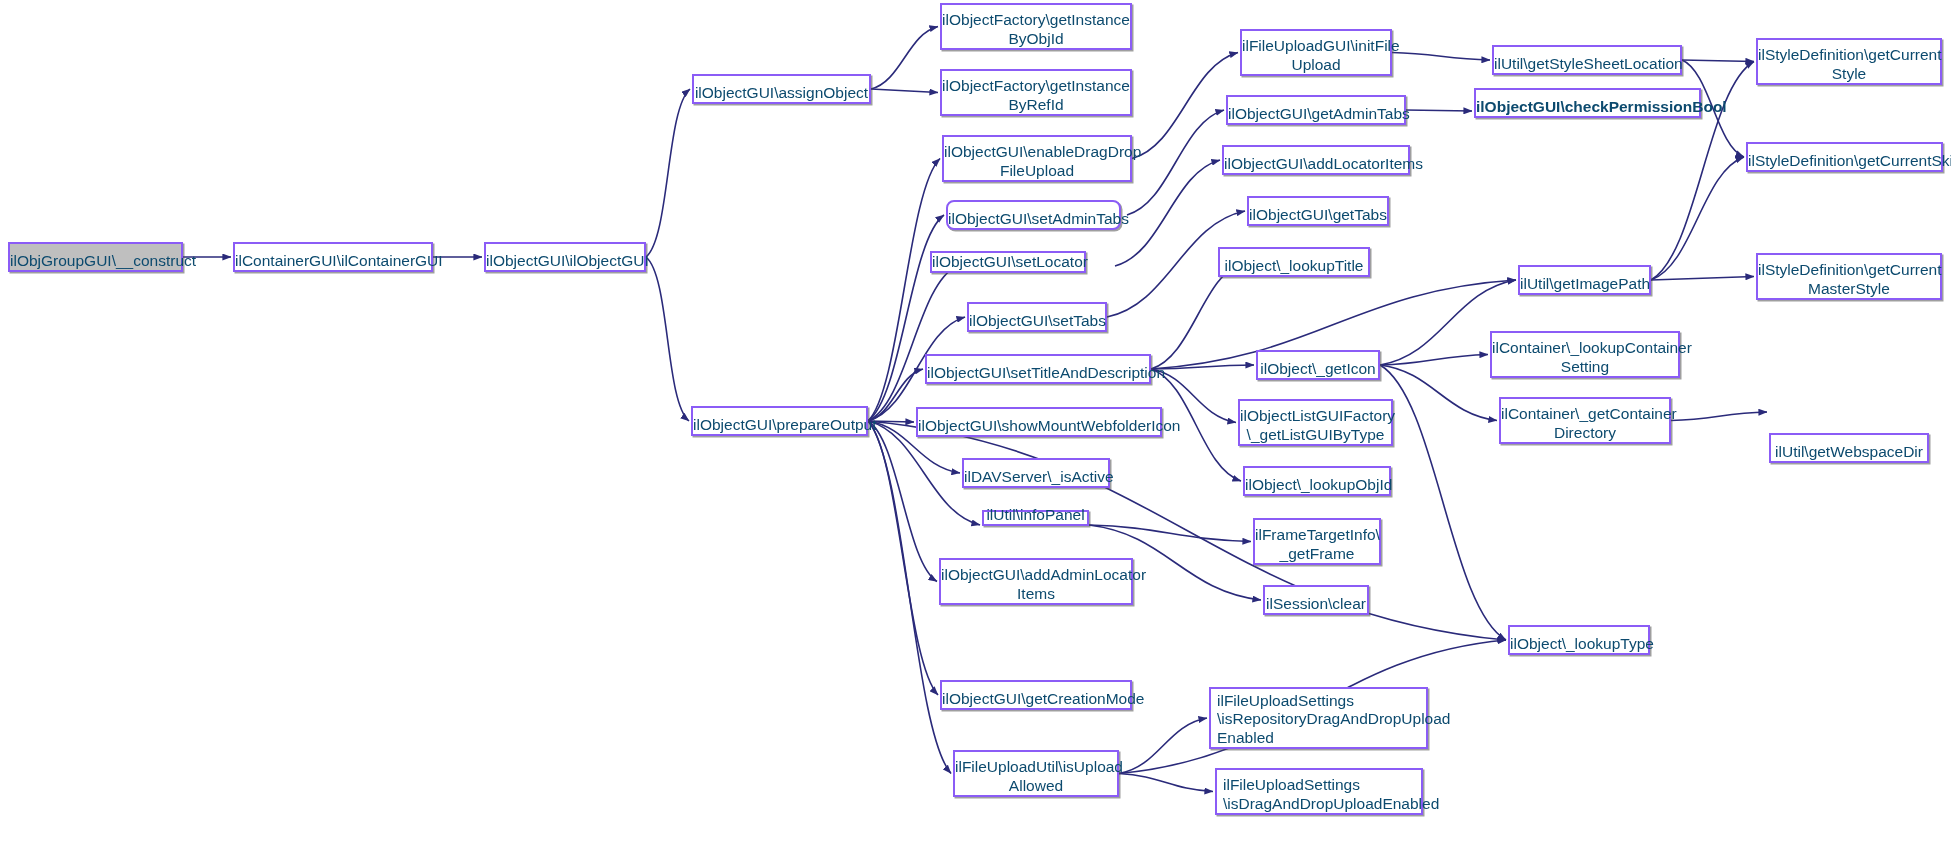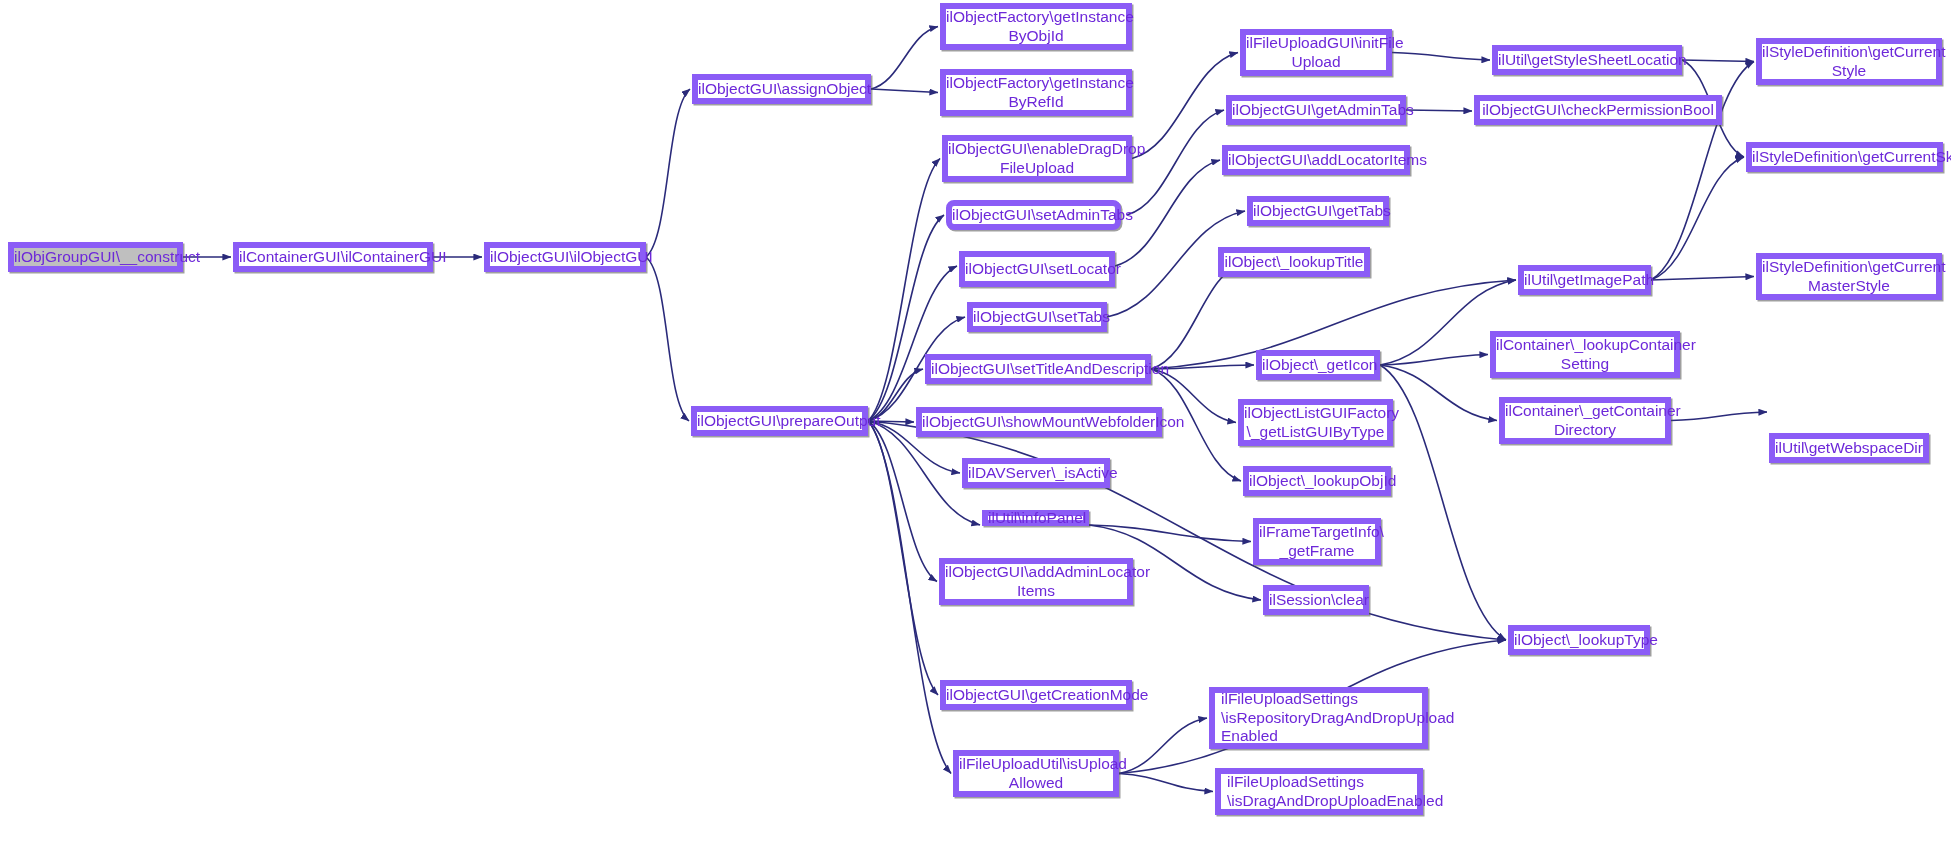--- a/index.html
+++ b/index.html
@@ -20,27 +20,27 @@
     position: absolute;
     left: 0;
     top: 0;
     width: 1951px;
     height: 848px;
     pointer-events: none;
   }
   .node {
     position: absolute;
     box-sizing: border-box;
-    border: 6px solid #8b5cf6;
+    border: 2px solid #8b5cf6;
     background: #ffffff;
-    color: #6d28d9;
+    color: #0c4a6e;
     font-size: 15.5px;
     line-height: 18.5px;
     display: flex;
-    align-items: center;
+    align-items: flex-end;
     justify-content: center;
     text-align: center;
     white-space: pre;
     box-shadow: 1.5px 1.5px 0 0 rgba(80,80,80,0.55);
     z-index: 5;
   }
   .node.root {
     background: #bfbfbf;
   }
   .node.leftalign {
@@ -116,21 +116,21 @@
       <div class="node" style="left: 484px; top: 242px; width: 162px; height: 30px;"><span class="node-label">ilObjectGUI\ilObjectGUI</span></div>
       <div class="node" style="left: 692px; top: 74px; width: 179px; height: 30px;"><span class="node-label">ilObjectGUI\assignObject</span></div>
       <div class="node" style="left: 691px; top: 406px; width: 177px; height: 30px;"><span class="node-label">ilObjectGUI\prepareOutput</span></div>
       <div class="node" style="left: 940px; top: 3px; width: 192px; height: 47px;"><span class="node-label">ilObjectFactory\getInstance
 ByObjId</span></div>
       <div class="node" style="left: 940px; top: 69px; width: 192px; height: 47px;"><span class="node-label">ilObjectFactory\getInstance
 ByRefId</span></div>
       <div class="node" style="left: 942px; top: 135px; width: 190px; height: 47px;"><span class="node-label">ilObjectGUI\enableDragDrop
 FileUpload</span></div>
       <div class="node" style="left: 946px; top: 200px; width: 175px; height: 30px; border-radius: 8px;"><span class="node-label">ilObjectGUI\setAdminTabs</span></div>
-      <div class="node" style="left: 959px; top: 251px; width: 156px; height: 36px;"><span class="node-label">ilObjectGUI\setLocator</span></div>
+      <div class="node" style="left: 930px; top: 251px; width: 156px; height: 22px;"><span class="node-label">ilObjectGUI\setLocator</span></div>
       <div class="node" style="left: 967px; top: 302px; width: 140px; height: 30px;"><span class="node-label">ilObjectGUI\setTabs</span></div>
       <div class="node" style="left: 925px; top: 354px; width: 226px; height: 30px;"><span class="node-label">ilObjectGUI\setTitleAndDescription</span></div>
       <div class="node" style="left: 916px; top: 407px; width: 246px; height: 30px;"><span class="node-label">ilObjectGUI\showMountWebfolderIcon</span></div>
       <div class="node" style="left: 962px; top: 458px; width: 148px; height: 30px;"><span class="node-label">ilDAVServer\_isActive</span></div>
       <div class="node" style="left: 982px; top: 510px; width: 107px; height: 16px;"><span class="node-label">ilUtil\infoPanel</span></div>
       <div class="node" style="left: 939px; top: 558px; width: 194px; height: 47px;"><span class="node-label">ilObjectGUI\addAdminLocator
 Items</span></div>
       <div class="node" style="left: 940px; top: 680px; width: 192px; height: 30px;"><span class="node-label">ilObjectGUI\getCreationMode</span></div>
       <div class="node" style="left: 953px; top: 750px; width: 166px; height: 47px;"><span class="node-label">ilFileUploadUtil\isUpload
 Allowed</span></div>
@@ -146,21 +146,21 @@
       <div class="node" style="left: 1243px; top: 466px; width: 148px; height: 30px;"><span class="node-label">ilObject\_lookupObjId</span></div>
       <div class="node" style="left: 1253px; top: 518px; width: 128px; height: 47px;"><span class="node-label">ilFrameTargetInfo\
 _getFrame</span></div>
       <div class="node" style="left: 1263px; top: 585px; width: 106px; height: 30px;"><span class="node-label">ilSession\clear</span></div>
       <div class="node leftalign" style="left: 1209px; top: 687px; width: 219px; height: 62px;"><span class="node-label">ilFileUploadSettings
 \isRepositoryDragAndDropUpload
 Enabled</span></div>
       <div class="node leftalign" style="left: 1215px; top: 768px; width: 208px; height: 47px;"><span class="node-label">ilFileUploadSettings
 \isDragAndDropUploadEnabled</span></div>
       <div class="node" style="left: 1492px; top: 45px; width: 190px; height: 30px;"><span class="node-label">ilUtil\getStyleSheetLocation</span></div>
-      <div class="node" style="left: 1474px; top: 95px; width: 248px; height: 30px;"><span class="node-label">ilObjectGUI\checkPermissionBool</span></div>
+      <div class="node" style="left: 1474px; top: 88px; width: 227px; height: 30px; font-weight: bold;"><span class="node-label">ilObjectGUI\checkPermissionBool</span></div>
       <div class="node" style="left: 1518px; top: 265px; width: 133px; height: 30px;"><span class="node-label">ilUtil\getImagePath</span></div>
       <div class="node" style="left: 1490px; top: 331px; width: 190px; height: 47px;"><span class="node-label">ilContainer\_lookupContainer
 Setting</span></div>
       <div class="node" style="left: 1499px; top: 397px; width: 172px; height: 47px;"><span class="node-label">ilContainer\_getContainer
 Directory</span></div>
       <div class="node" style="left: 1508px; top: 625px; width: 142px; height: 30px;"><span class="node-label">ilObject\_lookupType</span></div>
       <div class="node" style="left: 1756px; top: 38px; width: 186px; height: 47px;"><span class="node-label">ilStyleDefinition\getCurrent
 Style</span></div>
       <div class="node" style="left: 1746px; top: 142px; width: 197px; height: 30px;"><span class="node-label">ilStyleDefinition\getCurrentSkin</span></div>
       <div class="node" style="left: 1756px; top: 253px; width: 186px; height: 47px;"><span class="node-label">ilStyleDefinition\getCurrent

